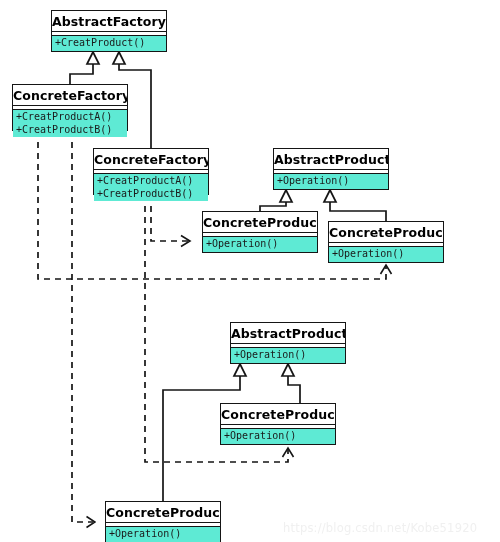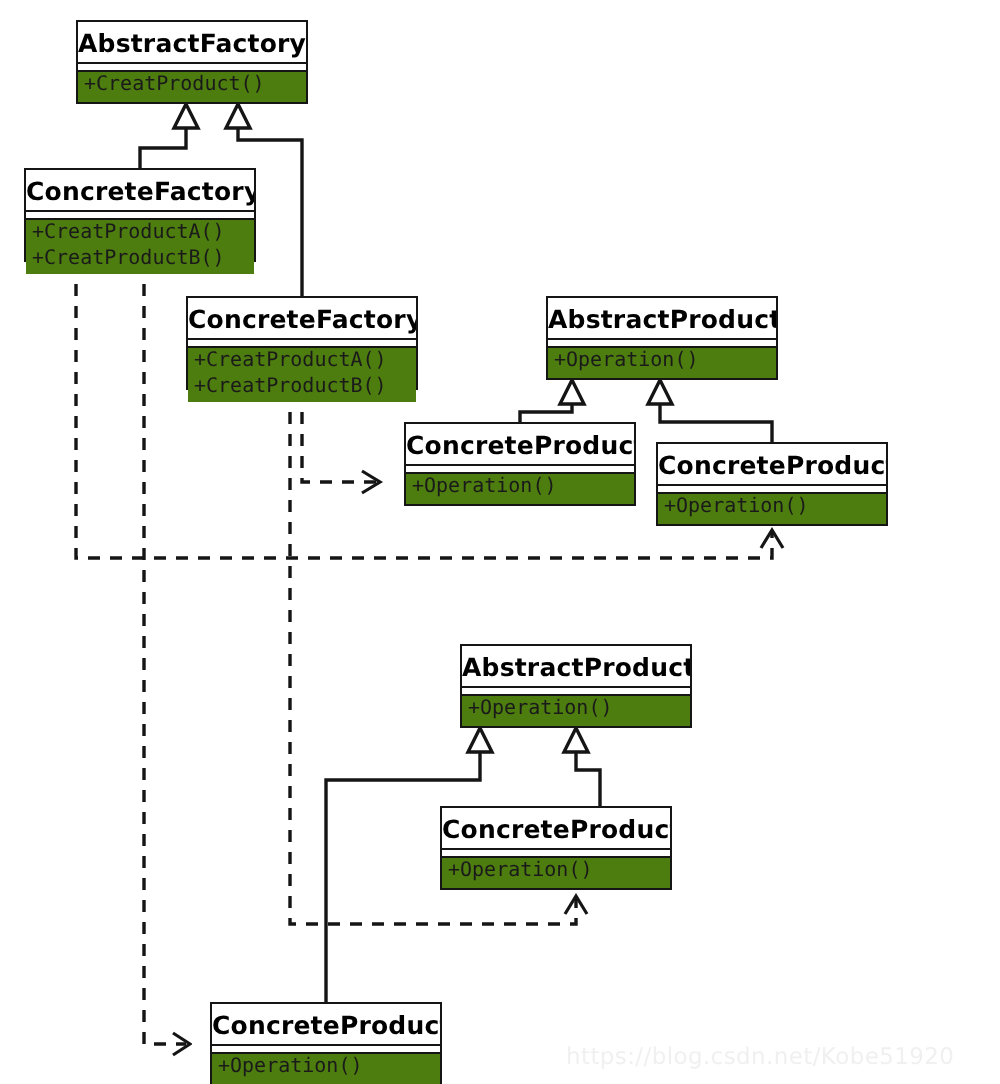--- a/index.html
+++ b/index.html
@@ -49,21 +49,21 @@
   }
   .uml-attrs {
     box-sizing: border-box;
     height: 4px;
     border-bottom: 1.6px solid #151515;
     background: #ffffff;
   }
   .uml-ops {
     box-sizing: border-box;
     padding: 1px 0 1px 3px;
-    background: #4d7c0f;
+    background: #5eead4;
   }
   .uml-op {
     font-family: "DejaVu Sans Mono", monospace;
     font-size: 10px;
     line-height: 12.5px;
     color: #1a1a1a;
     white-space: nowrap;
   }
   .watermark {
     position: absolute;
@@ -136,21 +136,21 @@
       <g>
         <path d="M 72,131 L 72,522 L 93,522" marker-end="url(#openArrowBack)"></path>
       </g>
 
       <g>
         <path d="M 145,195 L 145,462 L 288,462 L 288,448" marker-end="url(#openArrow)"></path>
       </g>
     </g>
   </svg>
 
-  <div class="uml-class" style="left:38px; top:10px; width:116px; height:42px;">
+  <div class="uml-class" style="left:51px; top:10px; width:116px; height:42px;">
     <div class="uml-name">AbstractFactory</div>
     <div class="uml-attrs"></div>
     <div class="uml-ops">
       <div class="uml-op">+CreatProduct()</div>
     </div>
   </div>
 
   <div class="uml-class" style="left:12px; top:84px; width:116px; height:47px;">
     <div class="uml-name">ConcreteFactory1</div>
     <div class="uml-attrs"></div>

